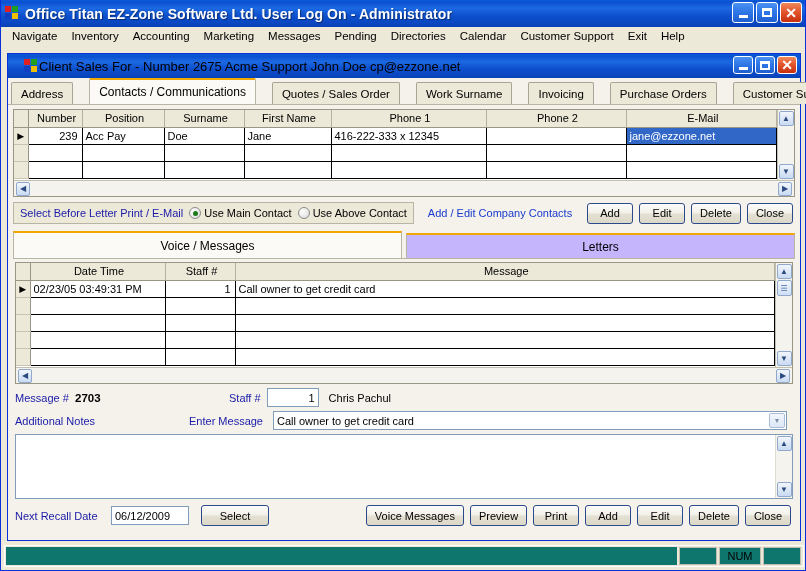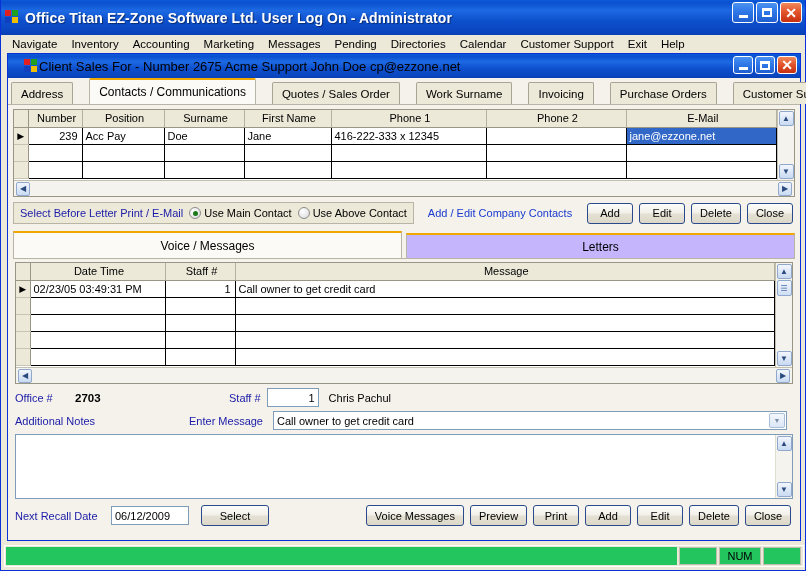--- a/index.html
+++ b/index.html
@@ -15,21 +15,21 @@
   
   .app-window {
     position: absolute; left: 0; top: 0;
     width: 806px; height: 571px;
     background: #ece9d8;
     border: 1px solid #0831d9;
     border-top: none;
   }
 
   .titlebar {
-    height: 35px;
+    height: 27px;
     background: linear-gradient(to bottom,
         #0c5ad8 0%, #0a50cf 8%, #1d69e3 30%, #0d4fcc 60%, #0a46c0 88%, #0841b5 100%);
     display: flex; align-items: center;
     padding: 0 16px 0 4px;
     position: relative;
   }
   .titlebar .tb-icon {
     width: 16px; height: 16px;
     margin-right: 4px;
     position: relative;
@@ -334,21 +334,21 @@
   
   .statusbar {
     position: absolute; left: 3px; bottom: 3px;
     width: 800px; height: 22px;
     background: #ece9d8;
     border: 1px solid #ffffff;
     display: flex; align-items: center;
   }
   .sb-pane {
     height: 18px; border: 1px solid #c0bcae;
-    margin: 0 1px; background: #22c55e;
+    margin: 0 1px; background: #0f766e;
     display: flex; align-items: center; justify-content: center;
     font-size: 11px; color: #000;
   }
   .sb-grow { flex: 1; border: none; }
 </style>
 </head>
 <body>
 
 <div class="app-window">
 
@@ -583,21 +583,21 @@
                 <div class="sb-btn">▼</div>
               </div>
             </div>
             <div class="hsb">
               <div class="sb-btn">◀</div>
               <div class="sb-btn">▶</div>
             </div>
           </div>
 
           <div class="formrow">
-            <span class="lbl-blue" style="width:60px">Office #</span>
+            <span class="lbl-blue" style="width:60px">Message #</span>
             <span class="bold-val">2703</span>
             <span class="lbl-blue" style="margin-left:118px; text-align:right; width:42px">Staff #</span>
             <span class="field num" style="width:52px; margin-left:6px">1</span>
             <span style="margin-left:10px; font-size:11px; color:#000">Chris Pachul</span>
           </div>
 
           <div class="formrow">
             <span class="lbl-blue" style="width:170px">Additional Notes</span>
             <span class="lbl-blue" style="width:82px; text-align:center">Enter Message</span>
             <span class="combo" style="width:514px; margin-left:6px">

